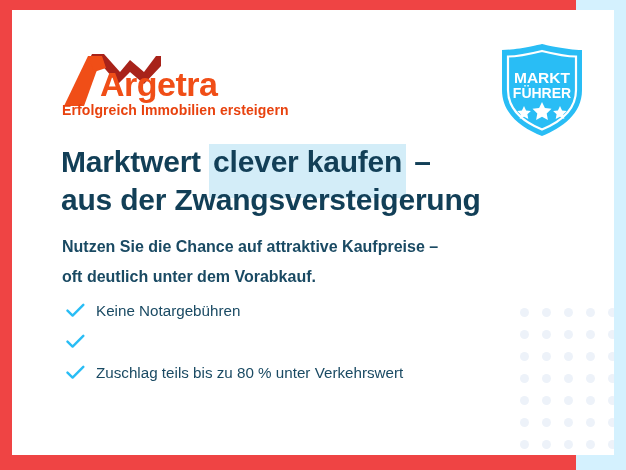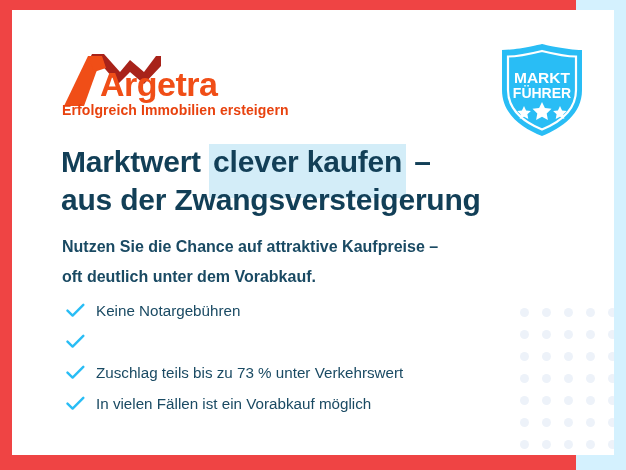--- a/index.html
+++ b/index.html
@@ -243,26 +243,18 @@
             <path d="M1.5 7.6 L6.6 12.6 L17.3 1.8" fill="none" stroke="#29BDF5" stroke-width="2.4" stroke-linecap="round" stroke-linejoin="round"></path>
           </svg>
         </span>
       </li>
       <li class="bullet-item">
         <span class="bullet-check">
           <svg width="19" height="15" viewBox="0 0 19 15" xmlns="http://www.w3.org/2000/svg">
             <path d="M1.5 7.6 L6.6 12.6 L17.3 1.8" fill="none" stroke="#29BDF5" stroke-width="2.4" stroke-linecap="round" stroke-linejoin="round"></path>
           </svg>
         </span>
-        <span class="bullet-text">Zuschlag teils bis zu 73 % unter Verkehrswert</span>
-      </li>
-      <li class="bullet-item">
-        <span class="bullet-check">
-          <svg width="19" height="15" viewBox="0 0 19 15" xmlns="http://www.w3.org/2000/svg">
-            <path d="M1.5 7.6 L6.6 12.6 L17.3 1.8" fill="none" stroke="#29BDF5" stroke-width="2.4" stroke-linecap="round" stroke-linejoin="round"></path>
-          </svg>
-        </span>
-        <span class="bullet-text">In vielen Fällen ist ein Vorabkauf möglich</span>
+        <span class="bullet-text">Zuschlag teils bis zu 80 % unter Verkehrswert</span>
       </li>
     </ul>
 
   </div>
 </div>
 
 </body></html>

